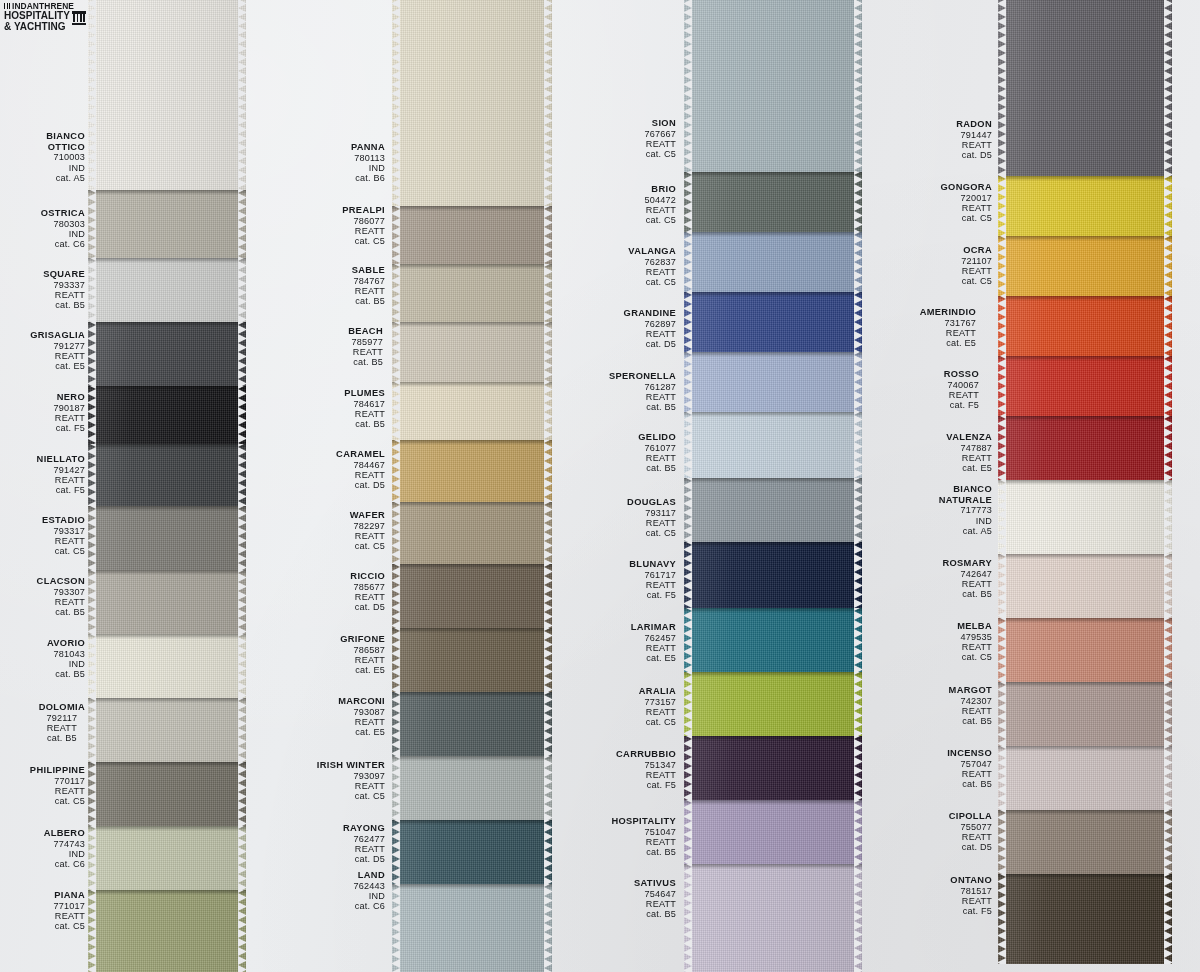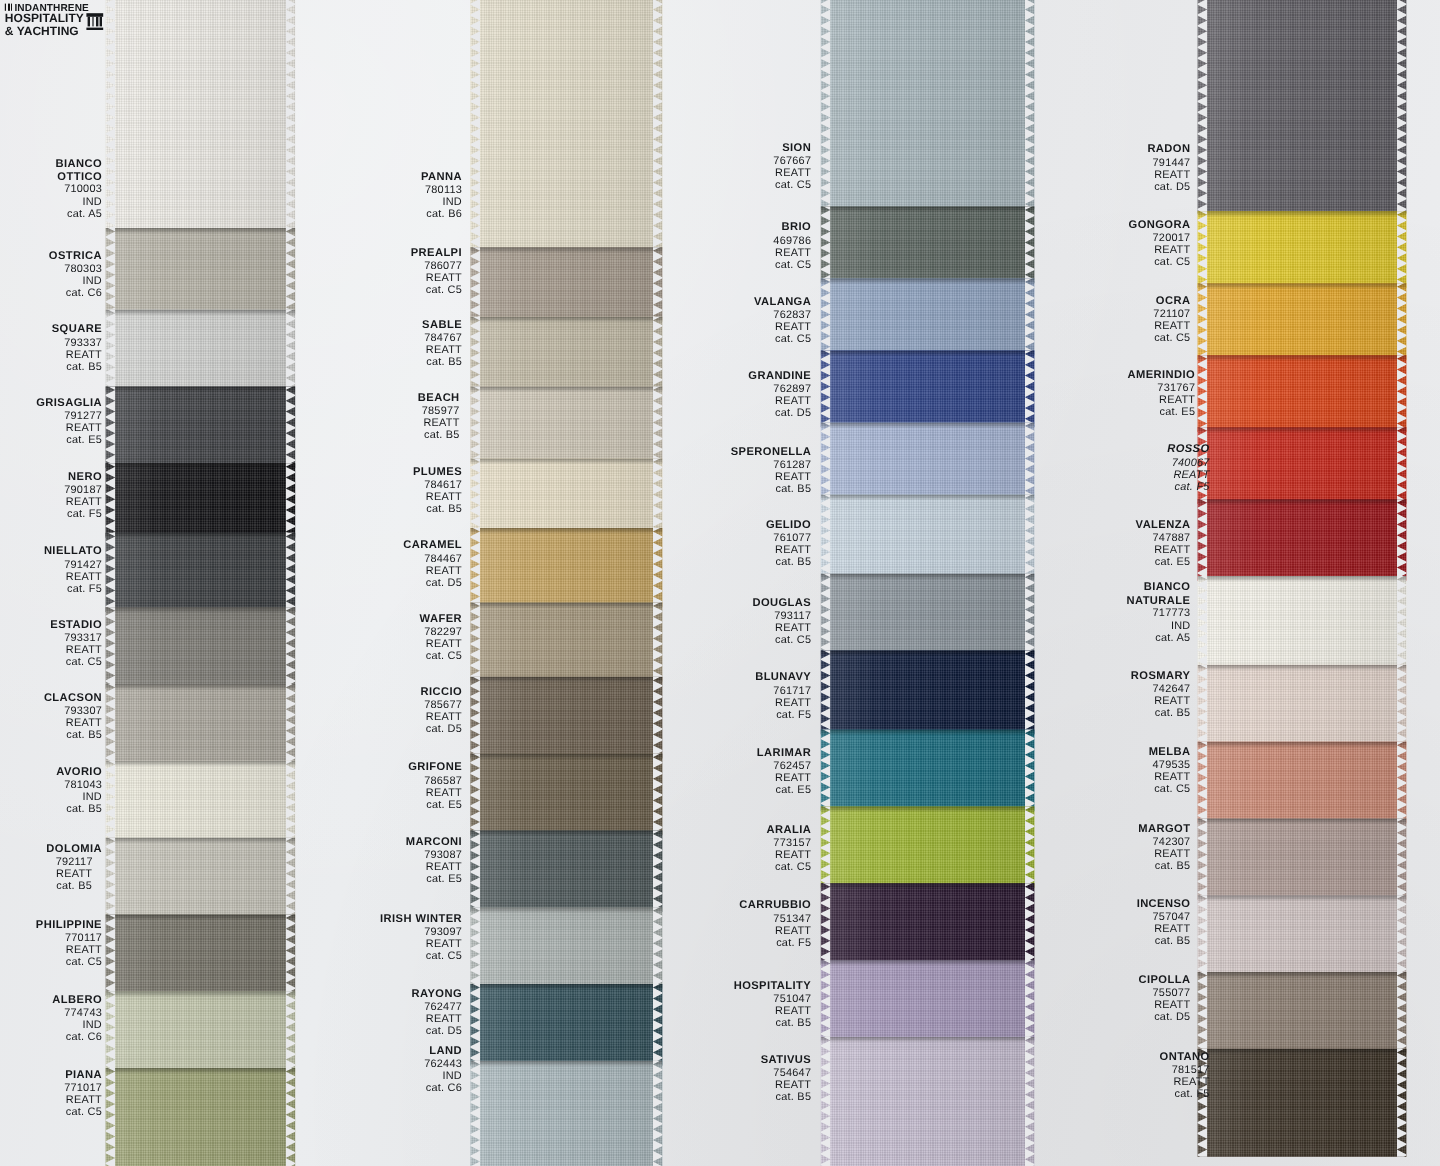--- a/index.html
+++ b/index.html
@@ -748,21 +748,21 @@
           </svg>
         </div>
         <div class="label" style="top: 118px; right: 524px; z-index: 60;">
           <div class="nm">SION</div>
           <div class="code">767667</div>
           <div class="qual">REATT</div>
           <div class="cat">cat. C5</div>
         </div>
         <div class="label" style="top: 184px; right: 524px; z-index: 60;">
           <div class="nm">BRIO</div>
-          <div class="code">469786</div>
+          <div class="code">504472</div>
           <div class="qual">REATT</div>
           <div class="cat">cat. C5</div>
         </div>
         <div class="label" style="top: 246px; right: 524px; z-index: 60;">
           <div class="nm">VALANGA</div>
           <div class="code">762837</div>
           <div class="qual">REATT</div>
           <div class="cat">cat. C5</div>
         </div>
         <div class="label" style="top: 308px; right: 524px; z-index: 60;">
@@ -980,27 +980,27 @@
           <div class="code">720017</div>
           <div class="qual">REATT</div>
           <div class="cat">cat. C5</div>
         </div>
         <div class="label" style="top: 245px; right: 208px; z-index: 60;">
           <div class="nm">OCRA</div>
           <div class="code">721107</div>
           <div class="qual">REATT</div>
           <div class="cat">cat. C5</div>
         </div>
-        <div class="label" style="top: 307px; right: 204px; z-index: 60; text-align: right;">
+        <div class="label" style="top: 307px; right: 224px; z-index: 60; text-align: right;">
           <div class="nm">AMERINDIO</div>
           <div class="code">731767</div>
           <div class="qual">REATT</div>
           <div class="cat">cat. E5</div>
         </div>
-        <div class="label" style="top: 369px; right: 192px; z-index: 60; font-style: italic;">
+        <div class="label" style="top: 369px; right: 221px; z-index: 60;">
           <div class="nm">ROSSO</div>
           <div class="code">740067</div>
           <div class="qual">REATT</div>
           <div class="cat">cat. F5</div>
         </div>
         <div class="label" style="top: 432px; right: 208px; z-index: 60;">
           <div class="nm">VALENZA</div>
           <div class="code">747887</div>
           <div class="qual">REATT</div>
           <div class="cat">cat. E5</div>
@@ -1034,21 +1034,21 @@
           <div class="code">757047</div>
           <div class="qual">REATT</div>
           <div class="cat">cat. B5</div>
         </div>
         <div class="label" style="top: 811px; right: 208px; z-index: 60;">
           <div class="nm">CIPOLLA</div>
           <div class="code">755077</div>
           <div class="qual">REATT</div>
           <div class="cat">cat. D5</div>
         </div>
-        <div class="label" style="top: 875px; right: 192px; z-index: 60; margin-left: 12px;">
+        <div class="label" style="top: 875px; right: 208px; z-index: 60; margin-left: 12px;">
           <div class="nm">ONTANO</div>
           <div class="code">781517</div>
           <div class="qual">REATT</div>
           <div class="cat">cat. F5</div>
         </div>
       </div>
     </div>
 
 </div>
 

